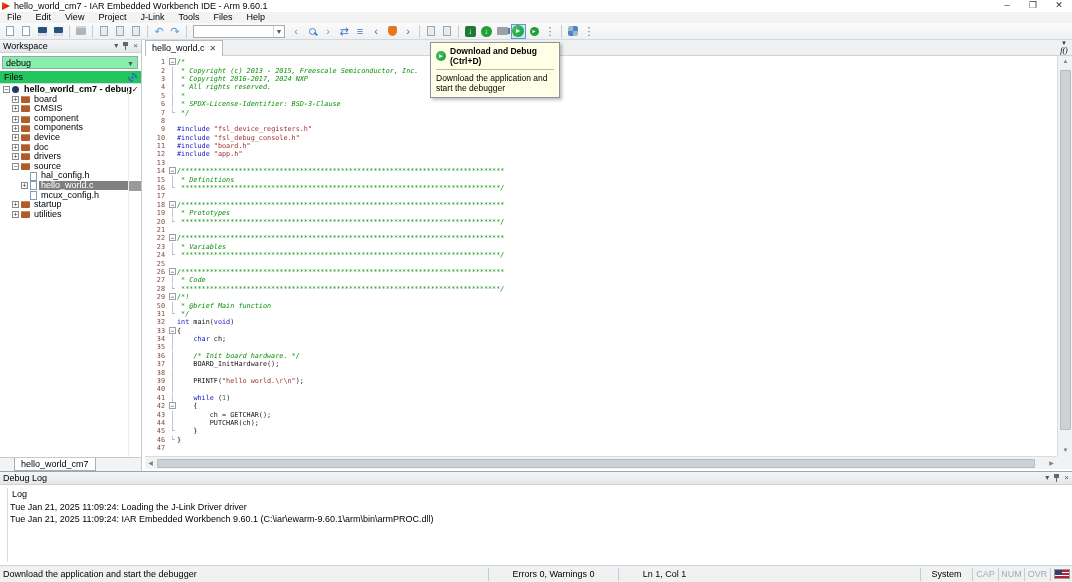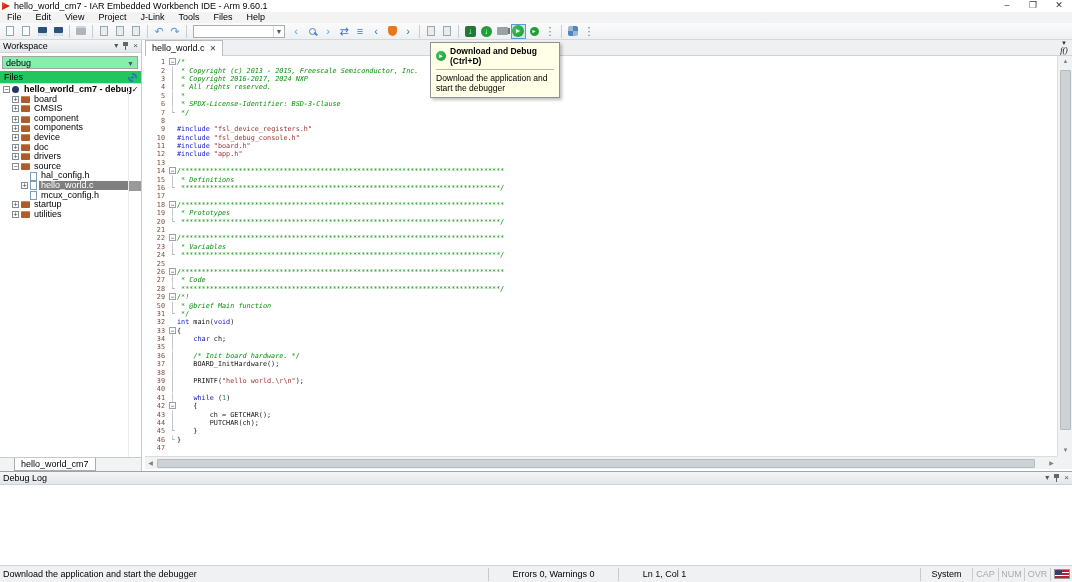--- a/index.html
+++ b/index.html
@@ -638,20 +638,28 @@
 
   <div id="debuglog">
     <div class="panel-head">
       <span class="ph-title">Debug Log</span>
       <span class="ph-icons">
         <span class="ph-ic">▾</span>
         <span class="pin-ic"></span>
         <span class="ph-ic">×</span>
       </span>
     </div>
+    <div id="log-body">
+      <div id="log-rule"></div>
+      <div id="log-header">Log</div>
+      <div id="log-entries">
+          <div class="log-line">Tue Jan 21, 2025 11:09:24: Loading the J-Link Driver driver</div>
+          <div class="log-line">Tue Jan 21, 2025 11:09:24: IAR Embedded Workbench 9.60.1 (C:\iar\ewarm-9.60.1\arm\bin\armPROC.dll)</div>
+        </div>
+    </div>
   </div>
 
   <div id="statusbar">
     <div id="status-msg">Download the application and start the debugger</div>
     <div class="st-seg" id="st-errors">Errors 0, Warnings 0</div>
     <div class="st-seg" id="st-pos">Ln 1, Col 1</div>
     <div class="st-seg" id="st-gap"></div>
     <div class="st-seg" id="st-mode">System</div>
     <div id="st-indicators" style="display:flex">
         <div class="st-seg st-ind">CAP</div>

